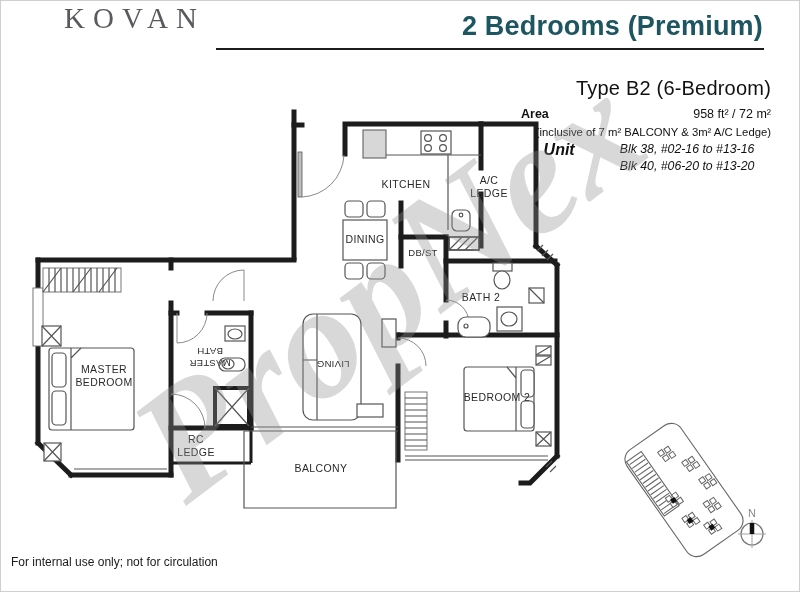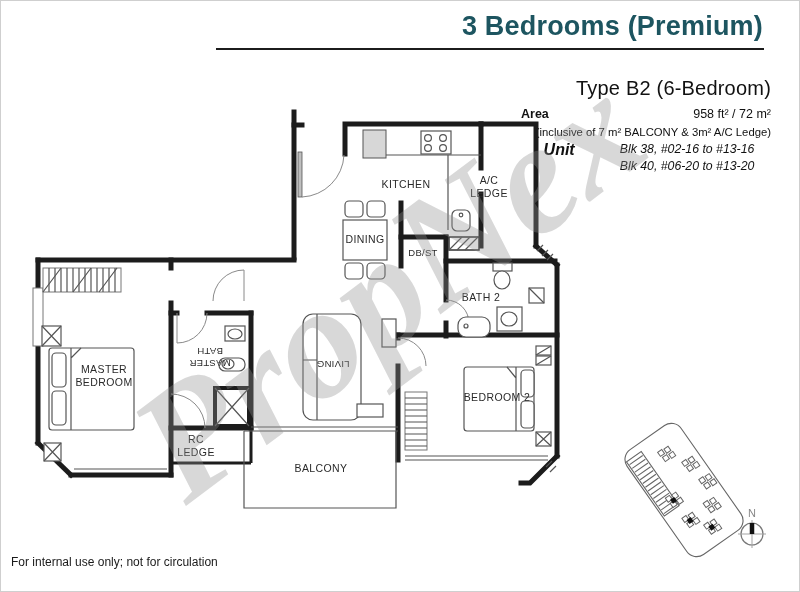--- a/index.html
+++ b/index.html
@@ -47,22 +47,23 @@
   .compass-n{font-family:"Liberation Sans",sans-serif;font-size:11px;fill:#888;}
 
   .footer-note{position:absolute;left:10px;top:554px;font-size:12px;color:#1a1a1a;}
 </style>
 </head>
 <body>
 
 <div class="page">
 
   <div class="logo">
+    <div class="l1">KOVAN</div>
   </div>
-  <div class="page-title">3 Bedrooms (Premium)</div>
+  <div class="page-title">2 Bedrooms (Premium)</div>
   <div class="header-rule"></div>
 
   <div class="info">
     <div class="type-title">Type B2 (6-Bedroom)</div>
     <div class="row">
       <span class="lbl">Area</span>
       <span>958 ft² / 72 m²</span>
     </div>
     <div class="note">(inclusive of 7 m² BALCONY &amp; 3m² A/C Ledge)</div>
     <div class="unit-block">

